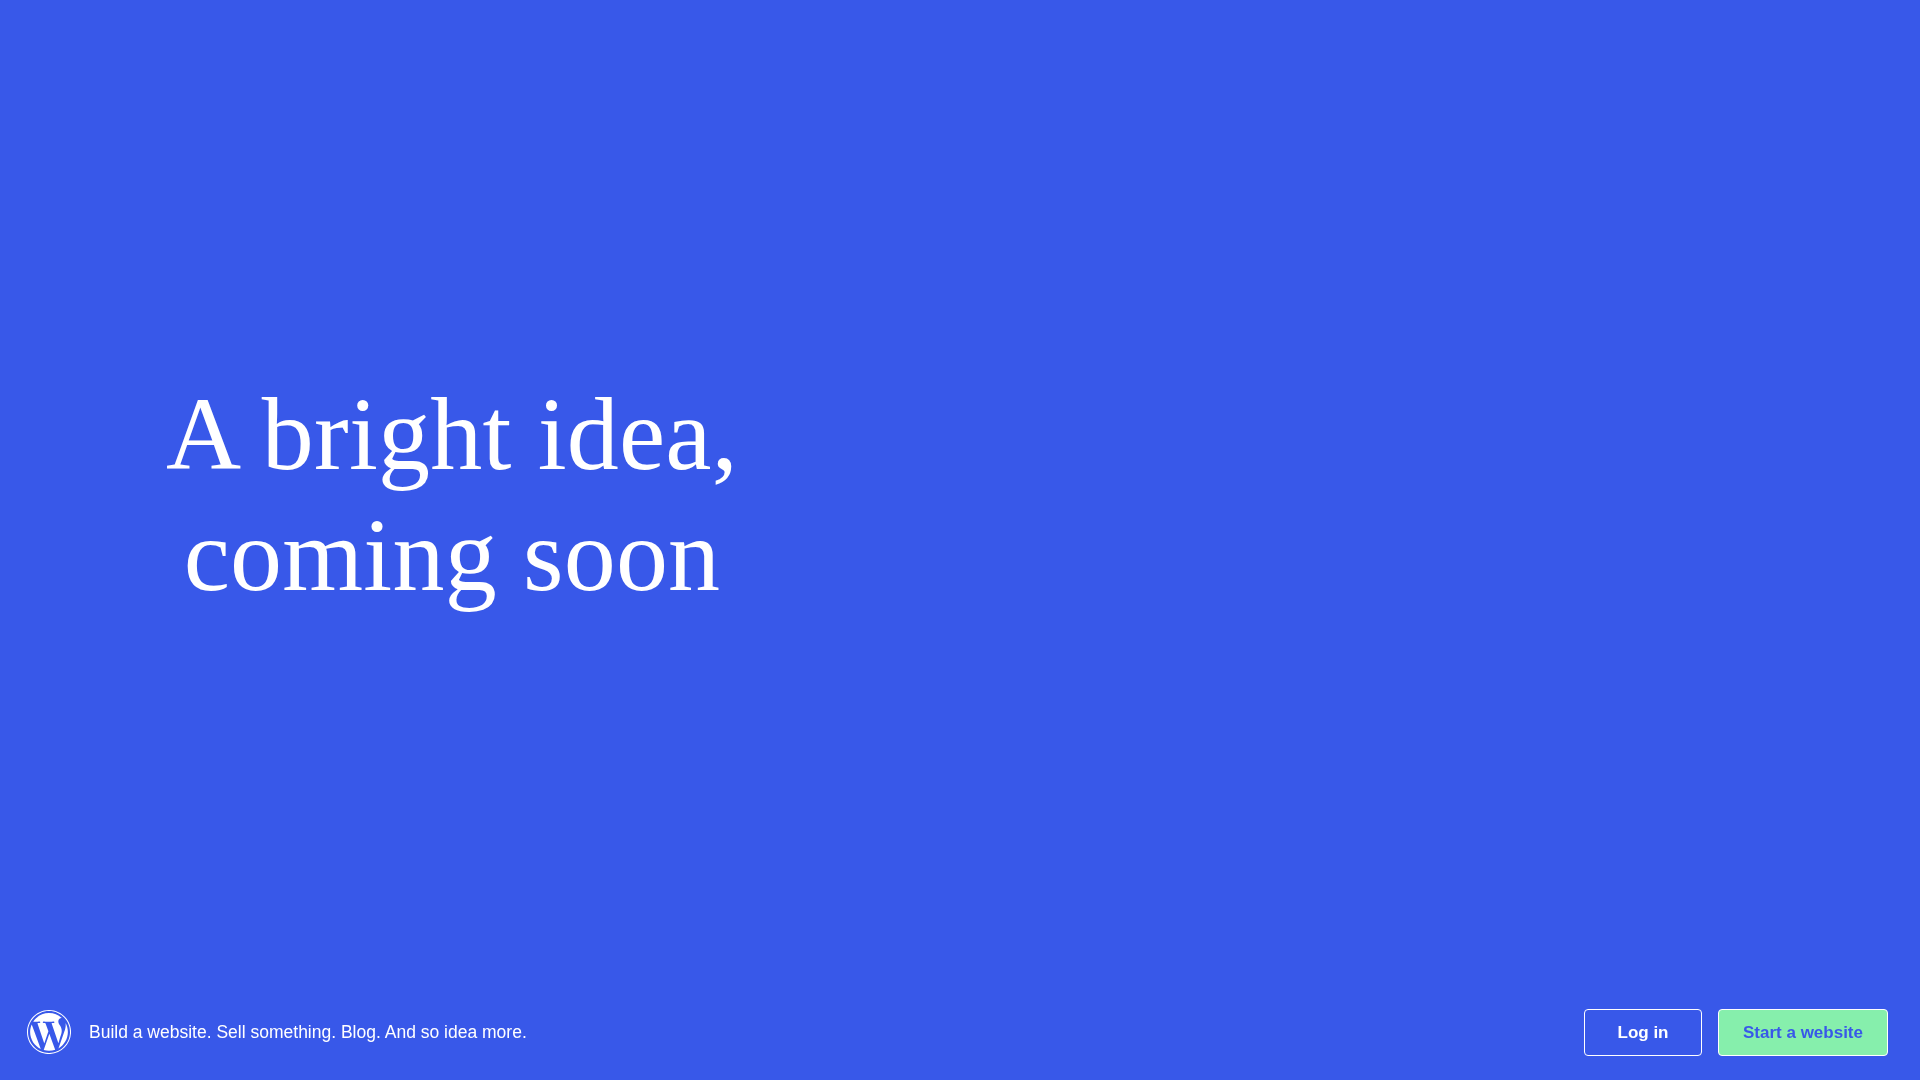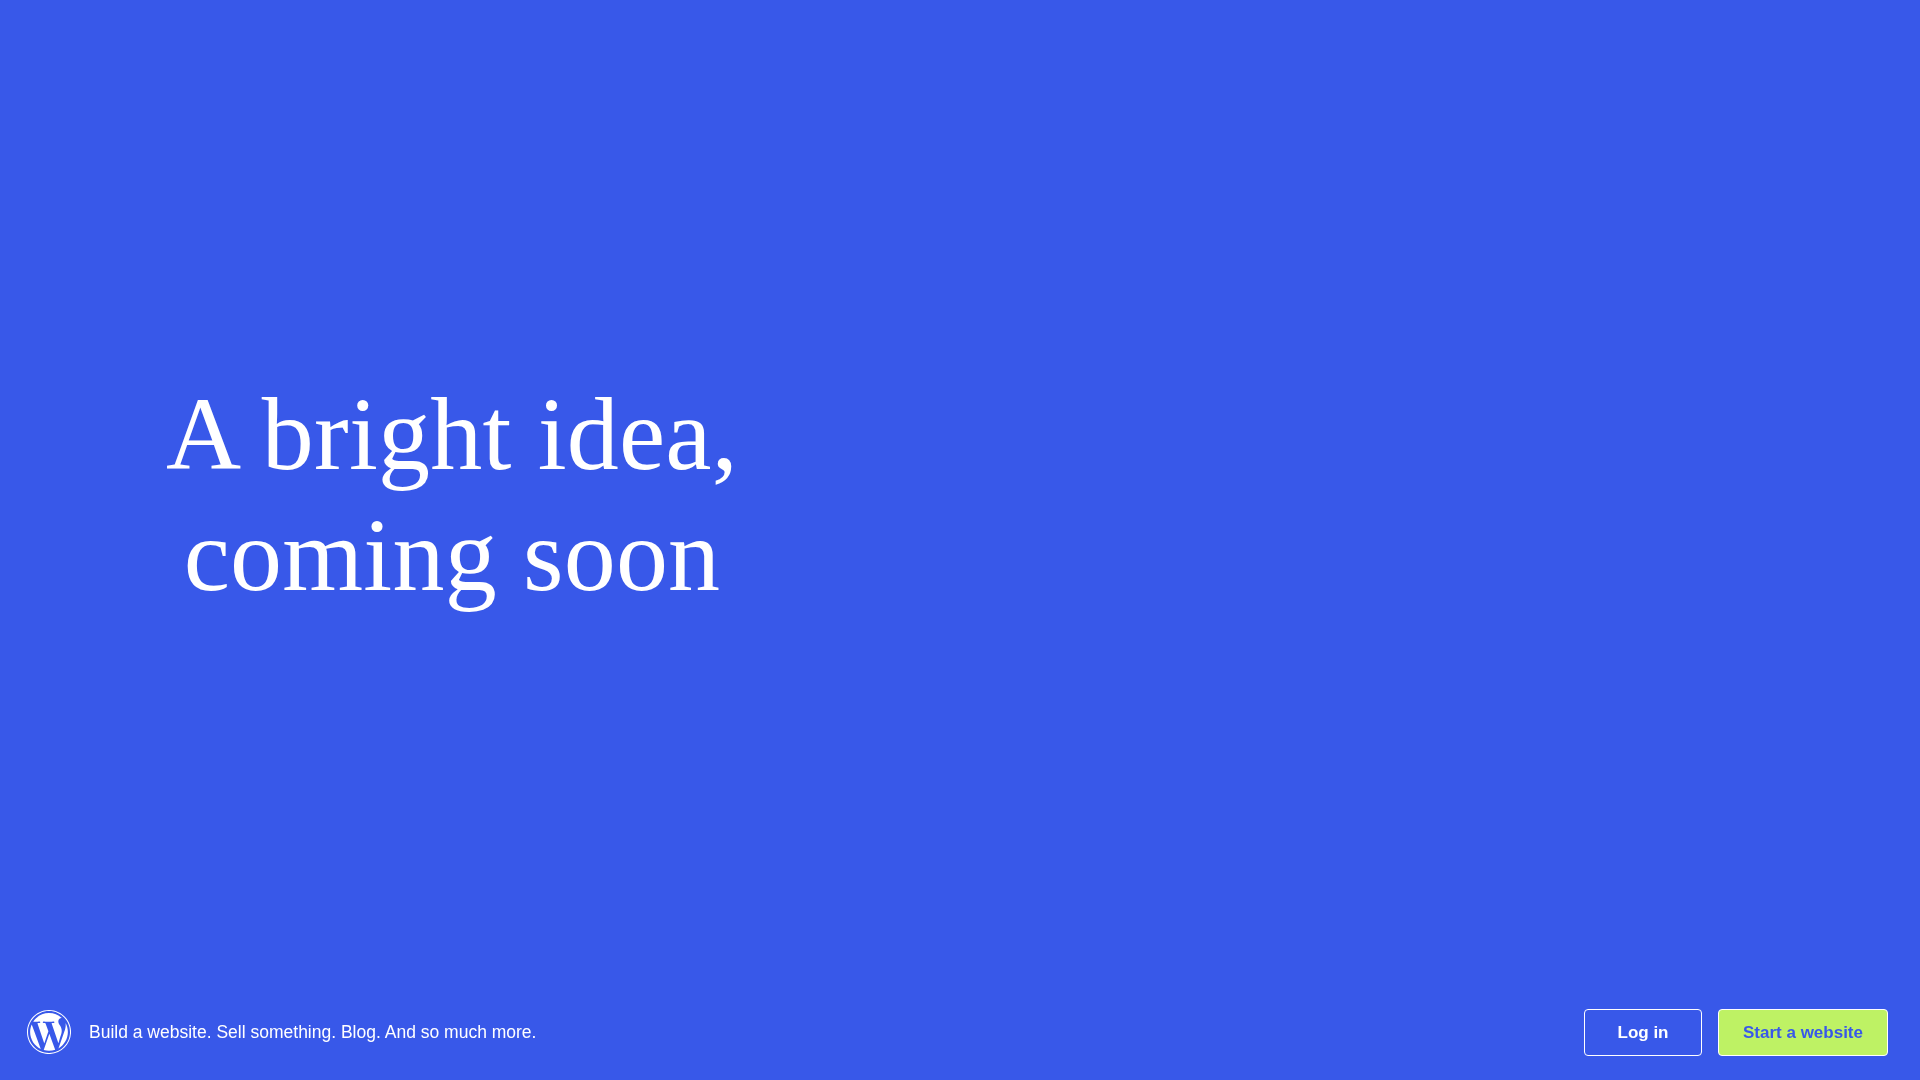--- a/index.html
+++ b/index.html
@@ -113,21 +113,21 @@
   }
 
   .btn-login {
     background: transparent;
     border: 1.5px solid #ffffff;
     color: #ffffff;
     min-width: 118px;
   }
 
   .btn-start {
-    background: #bef264;
+    background: #86efac;
     border: 1.5px solid #ffffff;
     color: #3858e9;
     min-width: 120px;
   }
 </style>
 </head>
 <body>
 
 <div class="page">
 
@@ -149,21 +149,21 @@
             c-18.4,0-34.5,9.4-43.9,23.7c1.2,0,2.4,0.1,3.4,0.1c5.5,0,14-0.7,14-0.7c2.8-0.2,3.2,4,0.3,4.3c0,0-2.9,0.3-6,0.5l19.1,56.7
             l11.5-34.3l-8.2-22.4c-2.8-0.2-5.5-0.5-5.5-0.5c-2.8-0.2-2.5-4.5,0.3-4.3c0,0,8.7,0.7,13.9,0.7c5.5,0,14-0.7,14-0.7
             c2.8-0.2,3.2,4,0.3,4.3c0,0-2.9,0.3-6,0.5l19,56.3l5.2-17.4C95.1,68.4,96.7,63.2,96.7,58.6z M62.2,65.9l-15.7,45.6
             c4.7,1.4,9.7,2.1,14.8,2.1c6.1,0,11.9-1,17.3-2.9c-0.1-0.2-0.3-0.5-0.4-0.7L62.2,65.9z M107.4,36.1c0.2,1.7,0.3,3.5,0.3,5.4
             c0,5.4-1,11.4-4,19l-16.1,46.5c15.7-9.1,26.2-26.1,26.2-45.6C113.8,52.2,111.4,43.6,107.4,36.1z M61.3,0C27.5,0,0,27.5,0,61.3
             s27.5,61.3,61.3,61.3s61.3-27.5,61.3-61.3S95,0,61.3,0z M61.3,119.7c-32.2,0-58.4-26.2-58.4-58.4S29.1,2.9,61.3,2.9
             s58.4,26.2,58.4,58.4S93.5,119.7,61.3,119.7z"></path>
         </svg>
       </span>
 
-      <span class="tagline">Build a website. Sell something. Blog. And so much more.</span>
+      <span class="tagline">Build a website. Sell something. Blog. And so idea more.</span>
     </div>
 
     <div class="footer-right">
       <a class="btn btn-login">Log in</a>
       <a class="btn btn-start">Start a website</a>
     </div>
 
   </div>
 
 </div>

